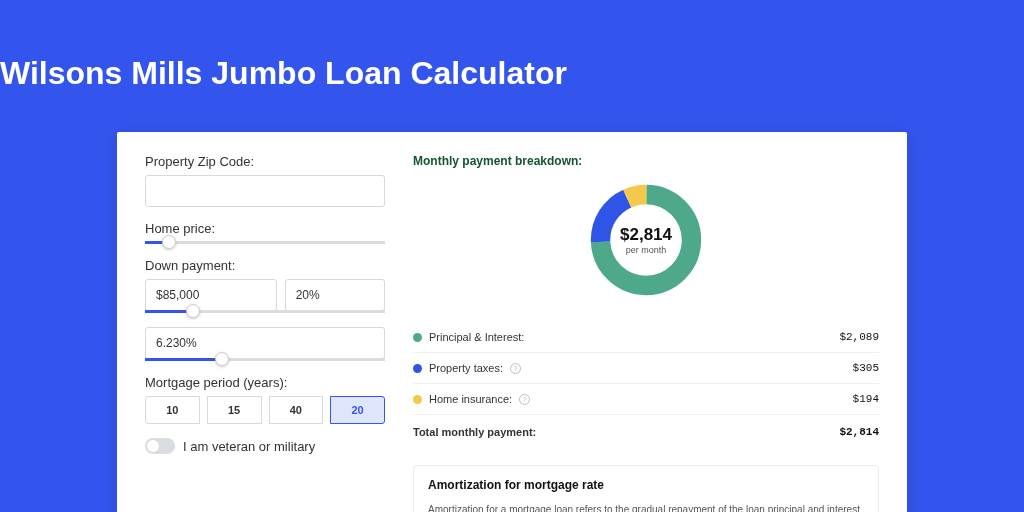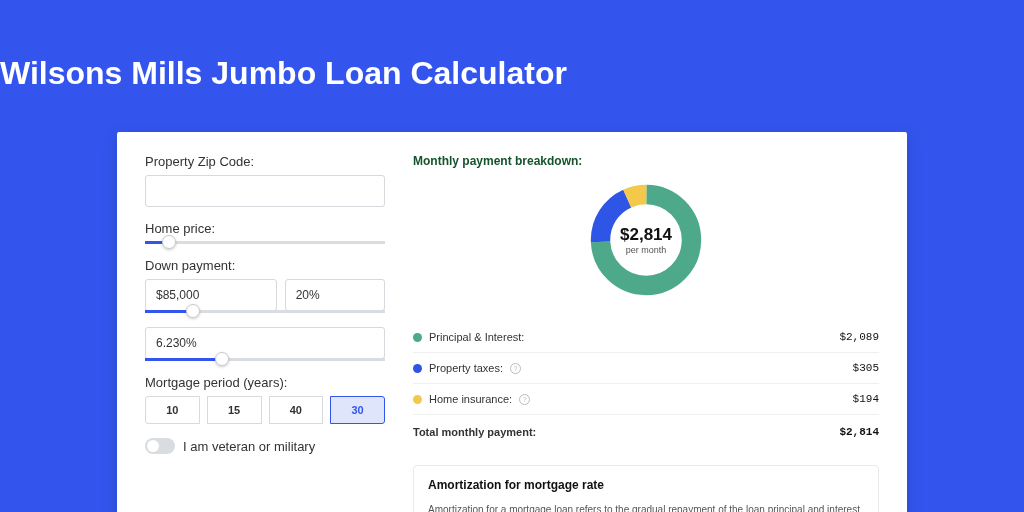--- a/index.html
+++ b/index.html
@@ -206,21 +206,21 @@
           <div class="slider-thumb" style="left:32%"></div>
         </div>
       </div>
 
       <div class="field">
         <label class="label">Mortgage period (years):</label>
         <div class="period-group" id="period-group">
             <button class="period-btn">10</button>
             <button class="period-btn">15</button>
             <button class="period-btn">40</button>
-            <button class="period-btn active">30</button>
+            <button class="period-btn active">20</button>
           </div>
       </div>
 
       <div class="toggle-row">
         <div class="toggle">
           <div class="toggle-knob"></div>
         </div>
         <span class="label" style="margin:0">I am veteran or military</span>
       </div>
 

